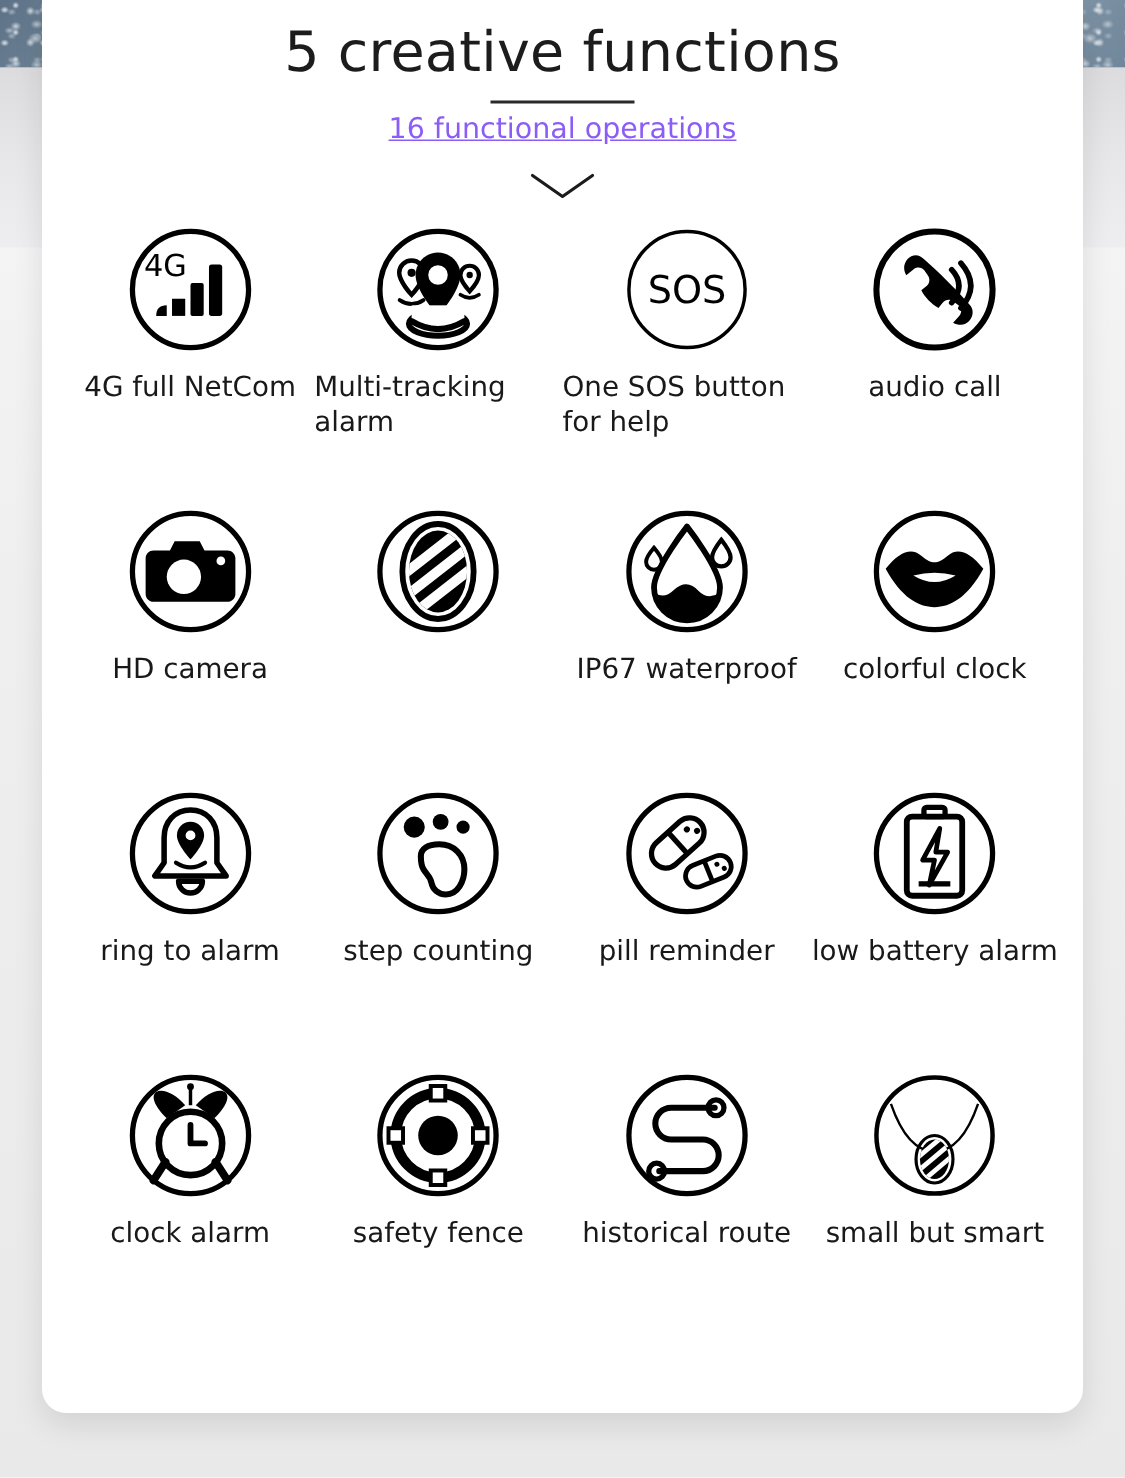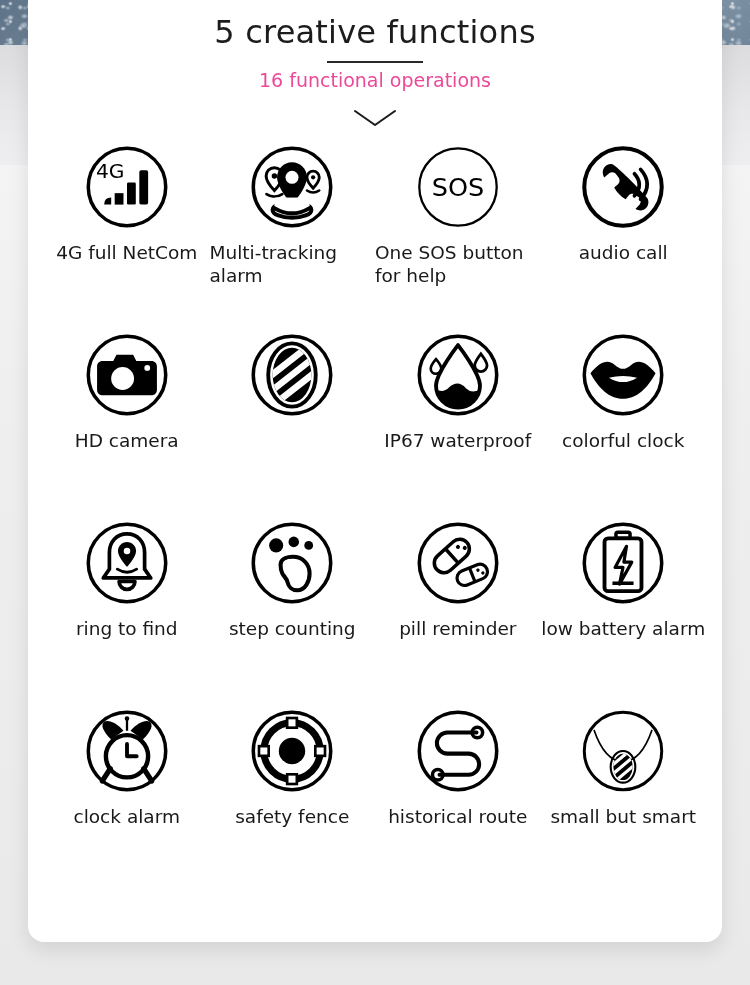--- a/index.html
+++ b/index.html
@@ -60,36 +60,37 @@
     box-shadow: 0 8px 20px rgba(0, 0, 0, 0.10);
     overflow: hidden;
   }
 
   
   header {
     text-align: center;
     padding-top: 12px;
   }
   #page-title {
-    font-size: 32px;
+    font-size: 37px;
     font-weight: 400;
     color: #1c1c1c;
     letter-spacing: 0.2px;
     line-height: 1.25;
   }
   #title-rule {
     width: 96px;
     height: 1.5px;
     background: #2a2a2a;
     margin: 9px auto 6px;
   }
   #page-subtitle {
     font-size: 19px;
     font-weight: 400;
-    color: #ec4899;
+    color: #8b5cf6;
+    text-decoration: underline;
   }
   #chevron-wrap {
     margin-top: 16px;
     display: flex;
     justify-content: center;
   }
 
   
   #features-grid {
     margin-top: 14px;
@@ -255,21 +256,21 @@
     <div class="feature-cell">
       <svg class="feature-icon" viewBox="0 0 100 100">
         <circle cx="50" cy="50" r="44" fill="none" stroke="#000" stroke-width="4"></circle>
         <path d="M50 17 c-12 0-20 9-20 21 v19 l-7 10 h54 l-7-10 V38 c0-12-8-21-20-21 z" fill="none" stroke="#000" stroke-width="4.2" stroke-linejoin="round"></path>
         <path d="M41 71 a9 9 0 0 0 18 0 z" fill="none" stroke="#000" stroke-width="4.2" stroke-linejoin="round"></path>
         <path d="M50 26 c5.7 0 10.3 4.6 10.3 10.3 0 7.2-10.3 18-10.3 18 s-10.3-10.8-10.3-18
                  C39.7 30.6 44.3 26 50 26 z" fill="#000"></path>
         <circle cx="50" cy="36.3" r="3.7" fill="#fff"></circle>
         <path d="M39 57 q11 7 22 0" fill="none" stroke="#000" stroke-width="3.2" stroke-linecap="round"></path>
       </svg>
-      <div class="feature-label">ring to find</div>
+      <div class="feature-label">ring to alarm</div>
     </div>
 
     <div class="feature-cell">
       <svg class="feature-icon" viewBox="0 0 100 100">
         <circle cx="50" cy="50" r="44" fill="none" stroke="#000" stroke-width="4"></circle>
         <circle cx="32" cy="30" r="8" fill="#000"></circle>
         <circle cx="52" cy="26" r="6" fill="#000"></circle>
         <circle cx="69" cy="30" r="5" fill="#000"></circle>
         <path d="M51 43 c11 0 19 8 19 19 0 9-5 19-14 19 -6 0-10-4-11-9 -0.8-4.4-4-6.4-6-10
                  -2-3.6-2-6.4-2-10 0-5.4 5-9 14-9 z" fill="none" stroke="#000" stroke-width="4.6" stroke-linejoin="round"></path>

